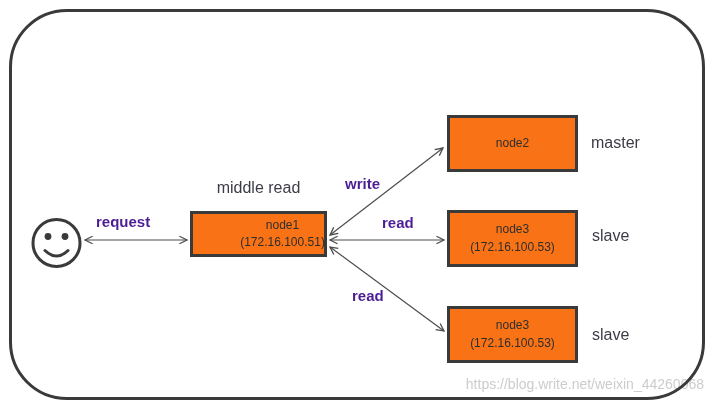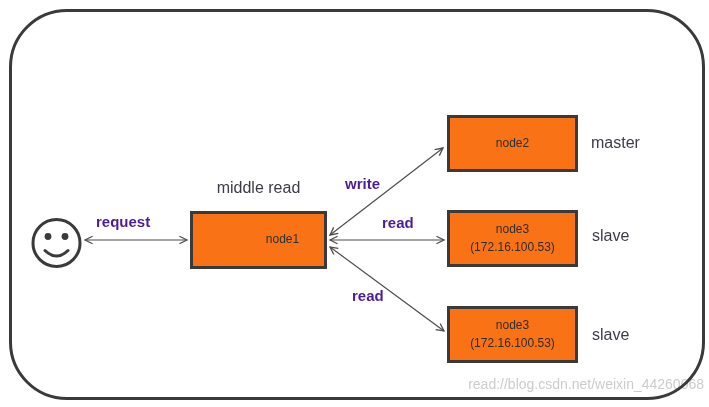--- a/index.html
+++ b/index.html
@@ -31,21 +31,21 @@
     box-sizing:border-box;
     border:3px solid #3a3a3a;
     border-radius:0;
     background:#f97316;
     display:flex;flex-direction:column;
     align-items:center;justify-content:center;
     font-size:12px;color:#2e2e2e;
     line-height:1.45;
     z-index:3;
   }
-  .node1{left:190px;top:211px;width:137px;height:58px;padding-left:48px;}
+  .node1{left:190px;top:211px;width:137px;height:46px;padding-left:48px;}
   .node2{left:447px;top:115px;width:131px;height:57px;}
   .node3m{left:447px;top:210px;width:131px;height:57px;}
   .node3b{left:447px;top:306px;width:131px;height:57px;}
   .side-label{
     position:absolute;
     font-size:16px;color:#3c3c46;
     z-index:3;white-space:nowrap;
   }
   .lbl-middleware{left:190px;top:179px;width:137px;text-align:center;}
   .lbl-master{left:591px;top:134px;}
@@ -70,21 +70,21 @@
     color:#cccccc;
     z-index:1;
     white-space:nowrap;
   }
 </style>
 </head>
 <body>
 
 <div class="canvas">
 
-  <div class="watermark">read://blog.csdn.net/weixin_44260068</div>
+  <div class="watermark">https://blog.write.net/weixin_44260068</div>
 
   <div class="frame"></div>
 
 
   <svg class="diagram-svg" width="709" height="407" viewBox="0 0 709 407">
     <defs>
       <marker id="arrow" viewBox="0 0 10 10" refX="8.5" refY="5" markerWidth="9" markerHeight="9" orient="auto-start-reverse">
         <path d="M1.5,1.5 L8.5,5 L1.5,8.5" fill="none" stroke="#4d4d4d" stroke-width="1.2"></path>
       </marker>
     </defs>
@@ -110,20 +110,21 @@
   <div class="edge-label lbl-read-mid">read</div>
   <div class="edge-label lbl-read-bot">read</div>
 
   <div class="side-label lbl-middleware">middle read</div>
   <div class="side-label lbl-master">master</div>
   <div class="side-label lbl-slave-mid">slave</div>
   <div class="side-label lbl-slave-bot">slave</div>
 
   <div class="node node1">
     <span>node1</span>
+    <span>(172.16.100.51)</span>
   </div>
 
   <div class="node node2">
     <span>node2</span>
   </div>
 
   <div class="node node3m">
     <span>node3</span>
     <span>(172.16.100.53)</span>
   </div>

